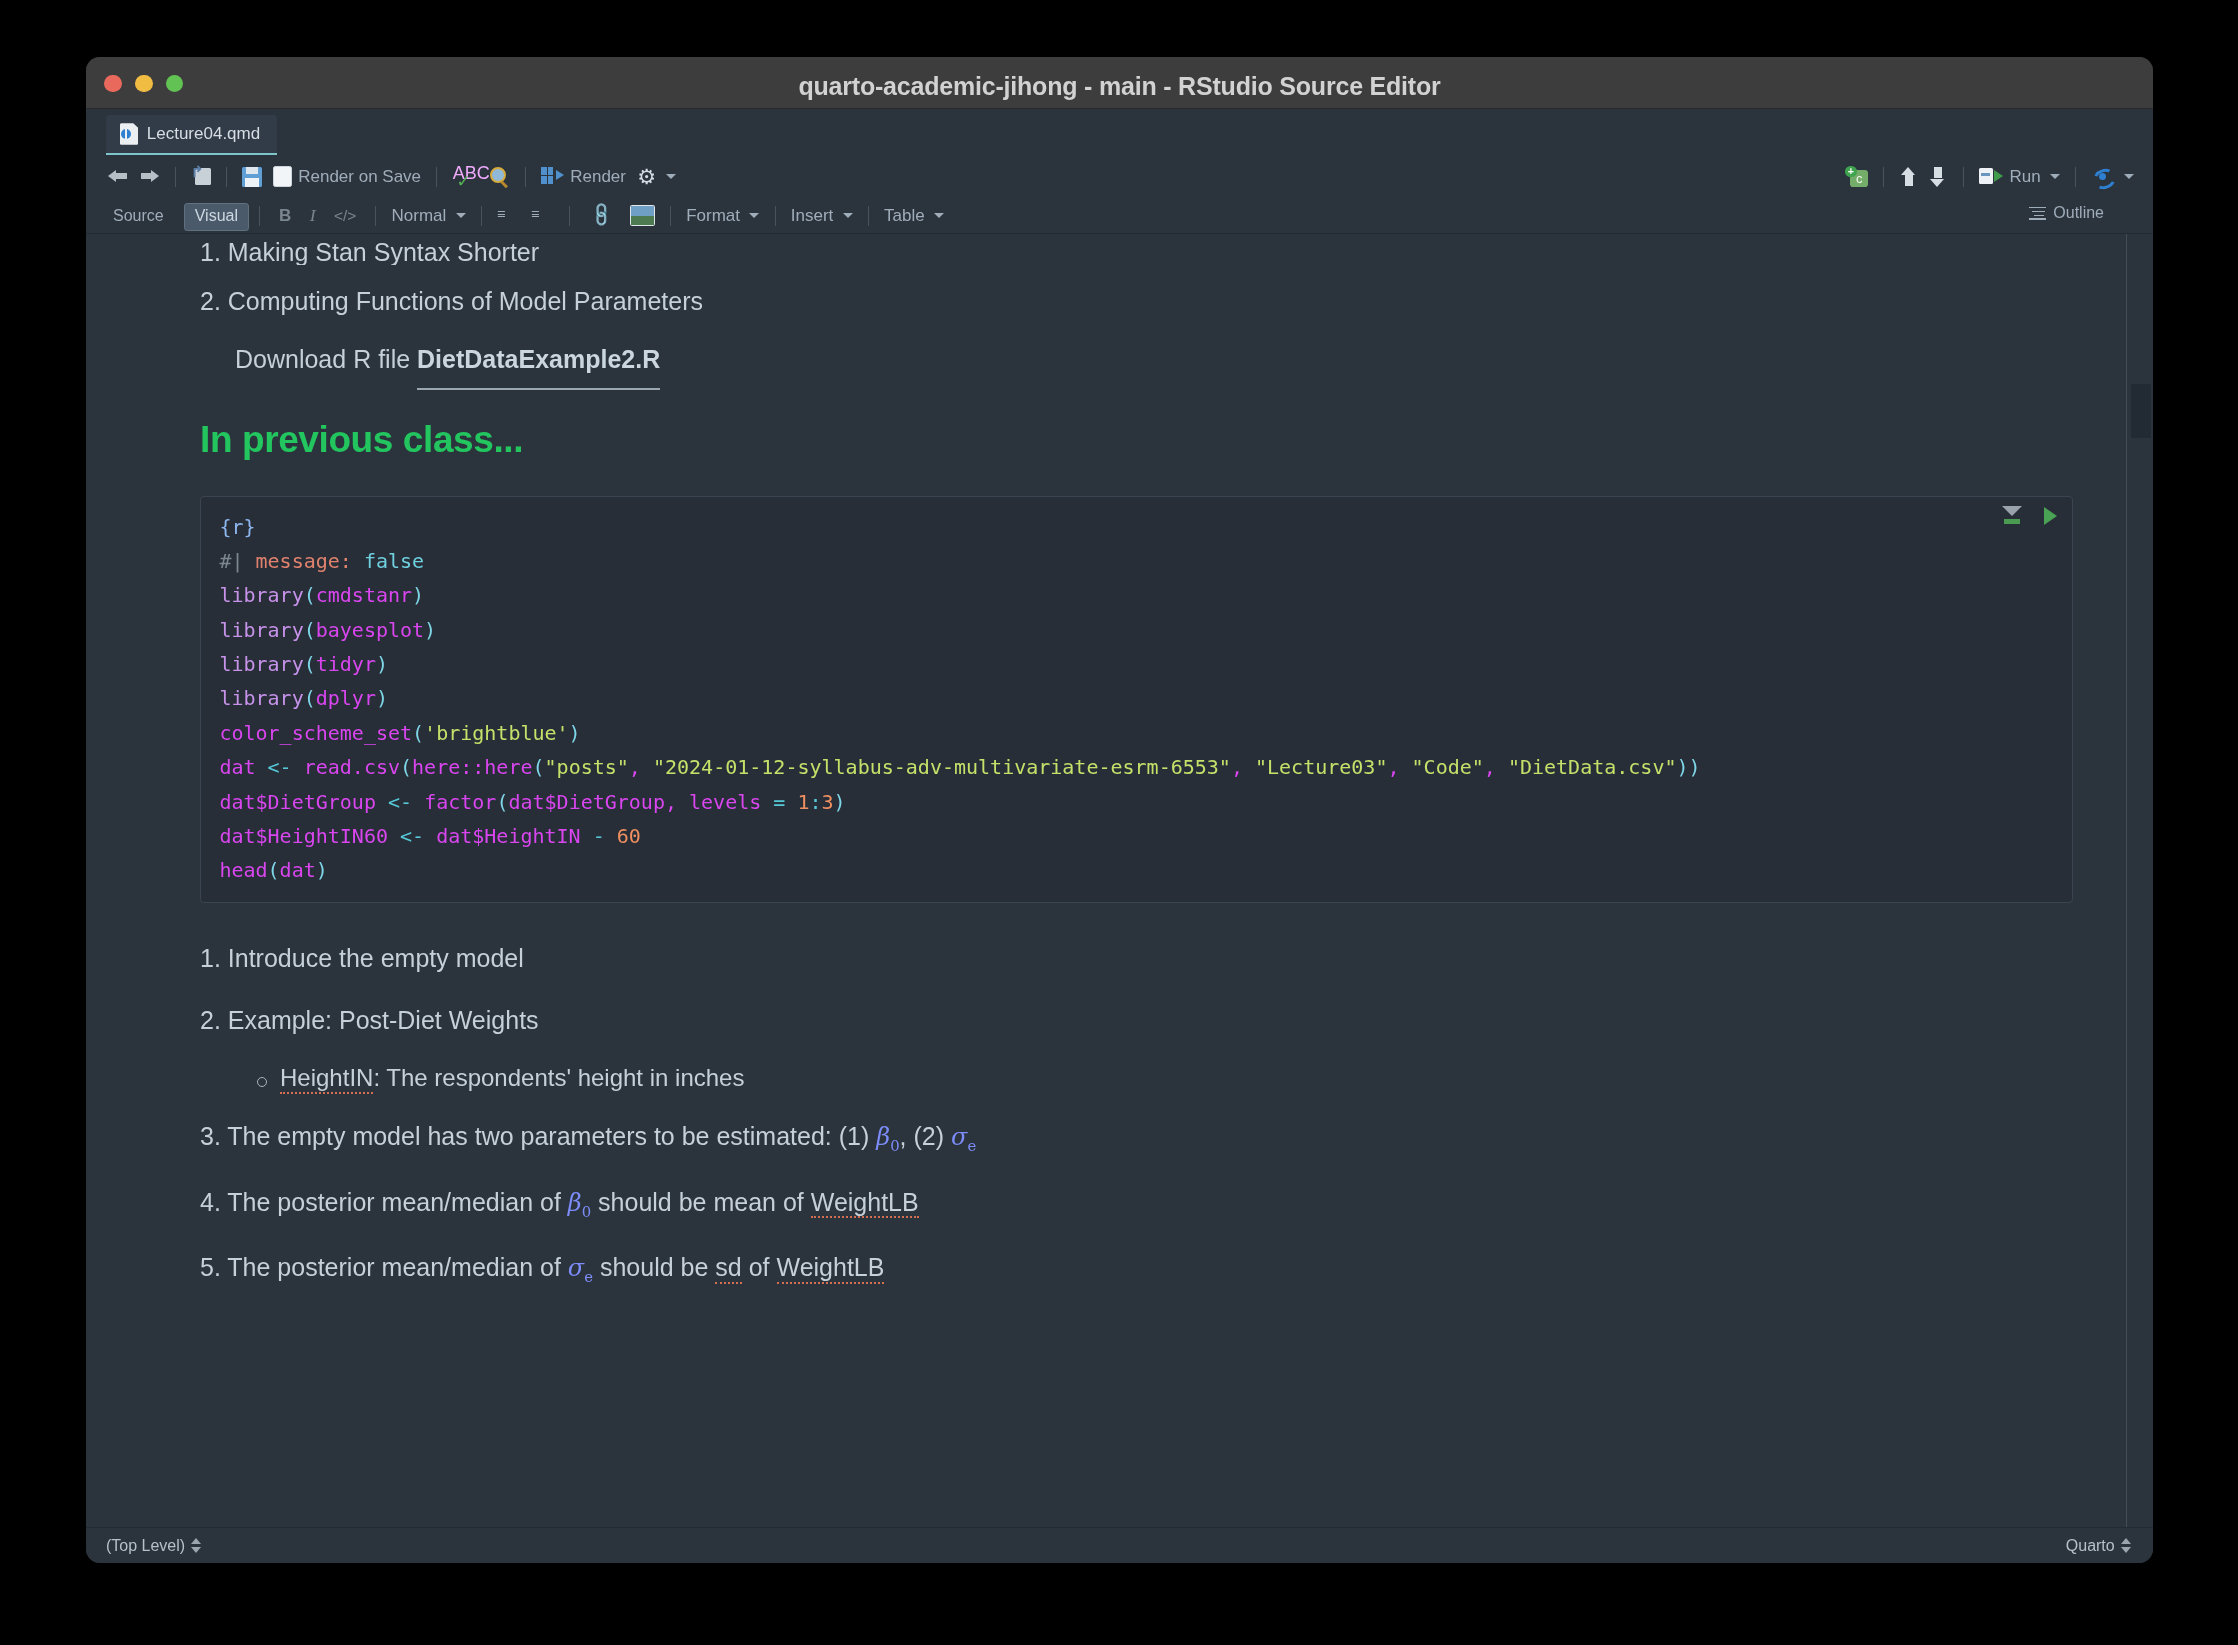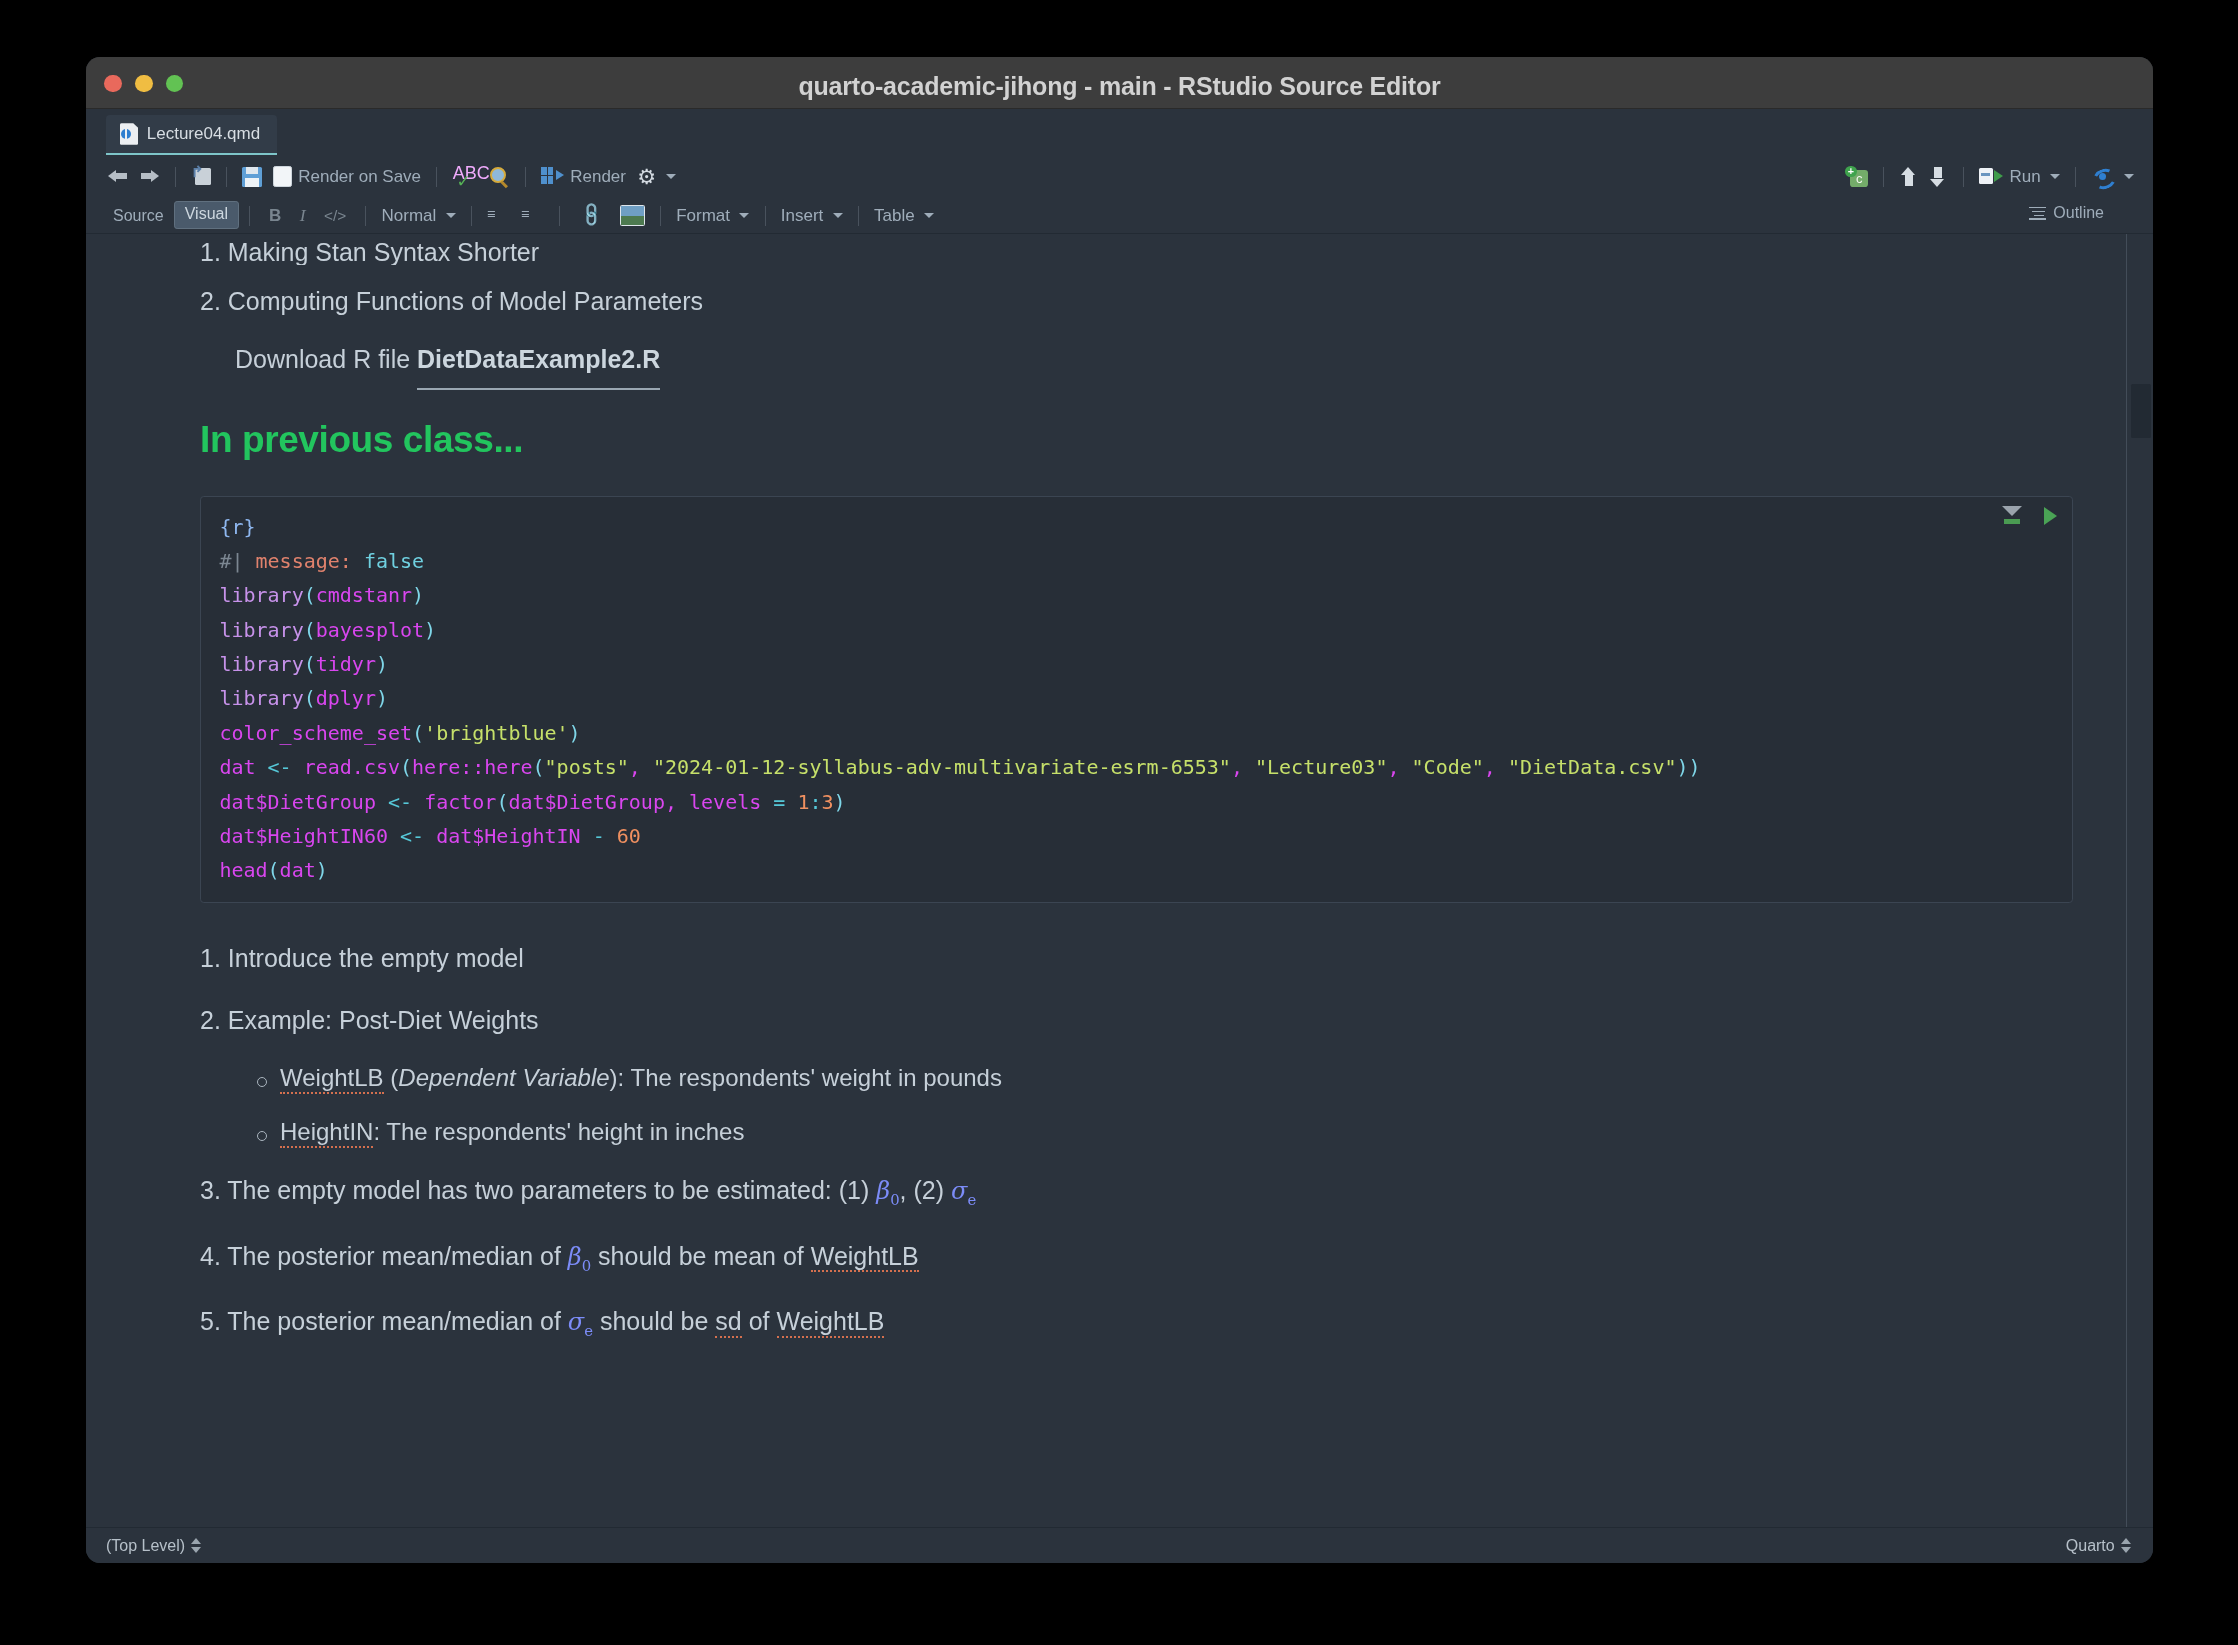--- a/index.html
+++ b/index.html
@@ -196,21 +196,21 @@
   .resume-icon .ring{
     position:absolute;left:1.5px;top:2.3px;width:17px;height:14px;
     border:3.1px solid #2f7fd0;border-radius:50%;
     border-right-color:transparent;border-left-color:transparent;
     transform:rotate(-20deg);
   }
   .resume-icon .dot2{position:absolute;left:7.7px;top:6.1px;width:7px;height:7px;border-radius:50%;background:#2f7fd0;}
 
   
   .seg {
-    display:flex; align-items:flex-end; height:26px;
+    display:flex; align-items:flex-start; height:26px;gap:10px;
   }
   .seg .btn{
     color:#9fadba; font-size:16px; padding:0 10px; height:26px; line-height:26px; border-radius:3.1px;
   }
   .seg .btn.active{
     background:#4a5a6b; color:#cdd7df;
     border:0.8px solid #60707f;
     line-height:24.6px;
   }
   .fmt-b{font-weight:bold;color:#79858f;font-size:17px;padding:0 9.2px;}
@@ -552,23 +552,20 @@
       <div class="ol-item">
         <span>1.</span>
         <span>Introduce the empty model</span>
       </div>
       <div class="ol-item">
         <span>2.</span>
         <span>Example: Post-Diet Weights</span>
       </div>
 
       <div class="bullet-sub">
-        <span class="sp">WeightLB</span><span> (</span><em class="ital">Dependent Variable</em><span>): </span><span>The respondents' weight in pounds</span>
-      </div>
-      <div class="bullet-sub">
         <span class="sp">HeightIN</span><span>: </span><span>The respondents' height in inches</span>
       </div>
 
       <div class="ol-item">
         <span>3. The empty model has two parameters to be estimated: (1) </span><span class="math"><span>β</span><sub>0</sub></span><span>, (2) </span><span class="math"><span>σ</span><sub>e</sub></span>
       </div>
 
       <div class="ol-item">
         <span>4. The posterior mean/median of </span><span class="math"><span>β</span><sub>0</sub></span><span> should be mean of <span class="sp">WeightLB</span></span>
       </div>

